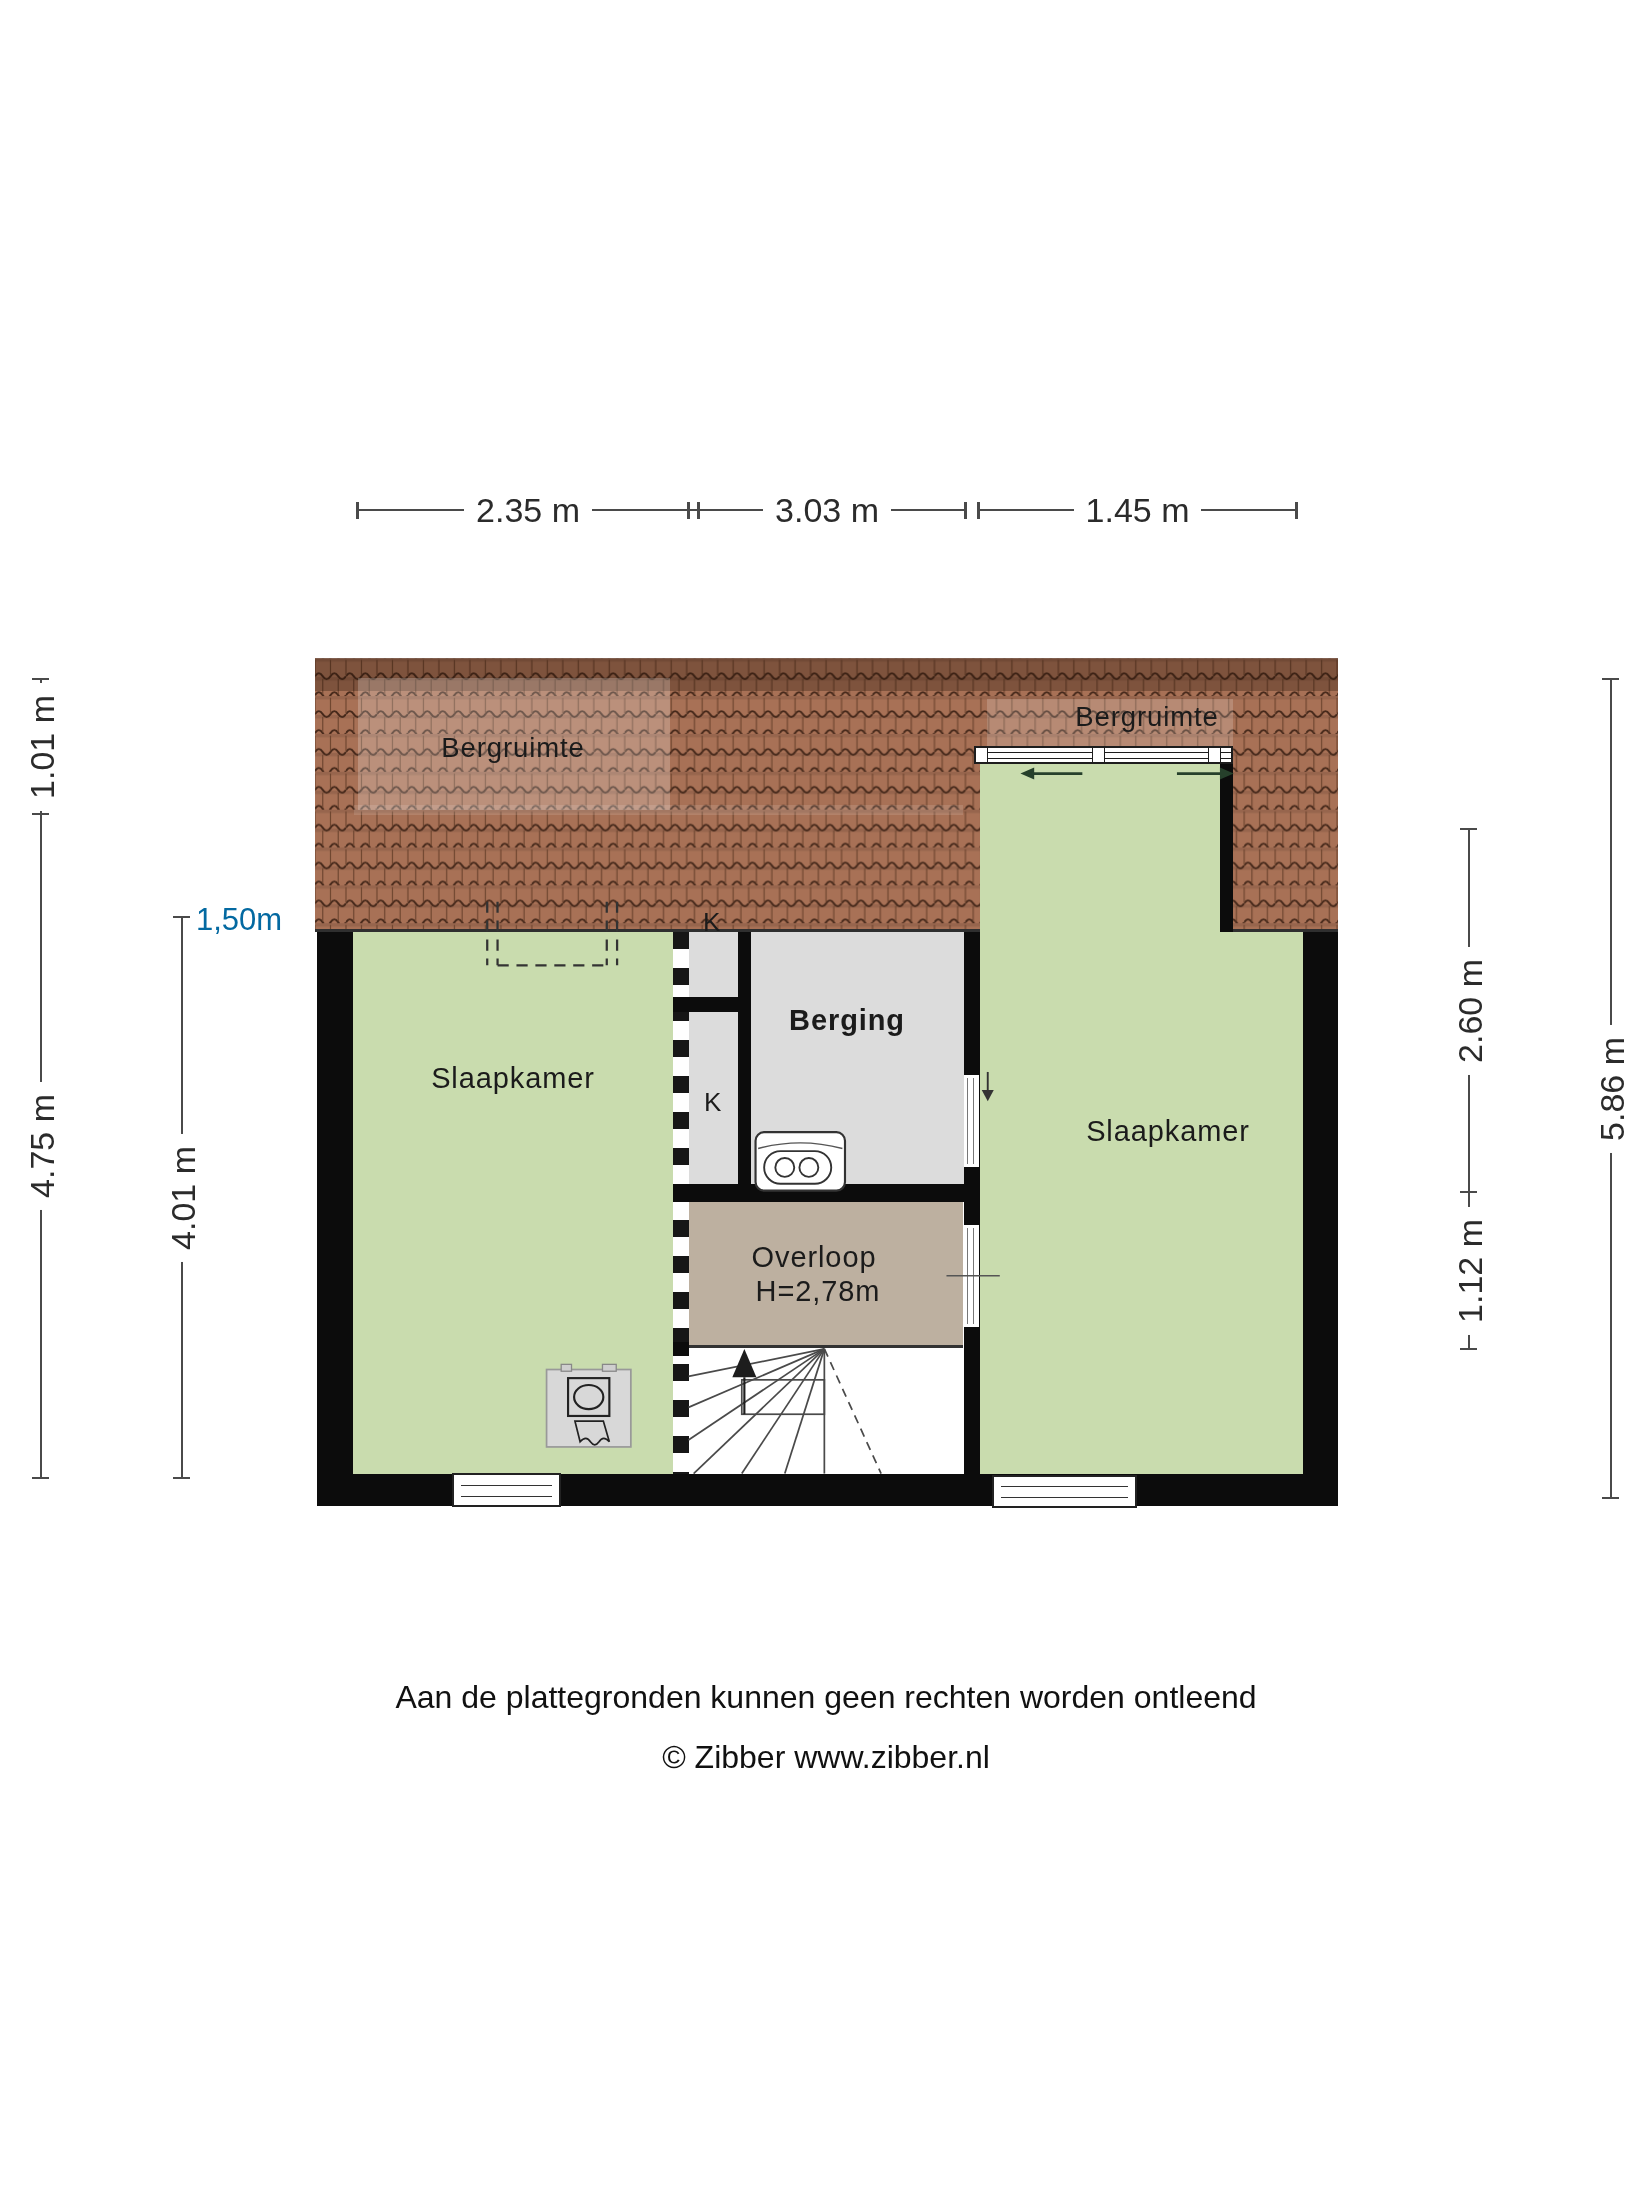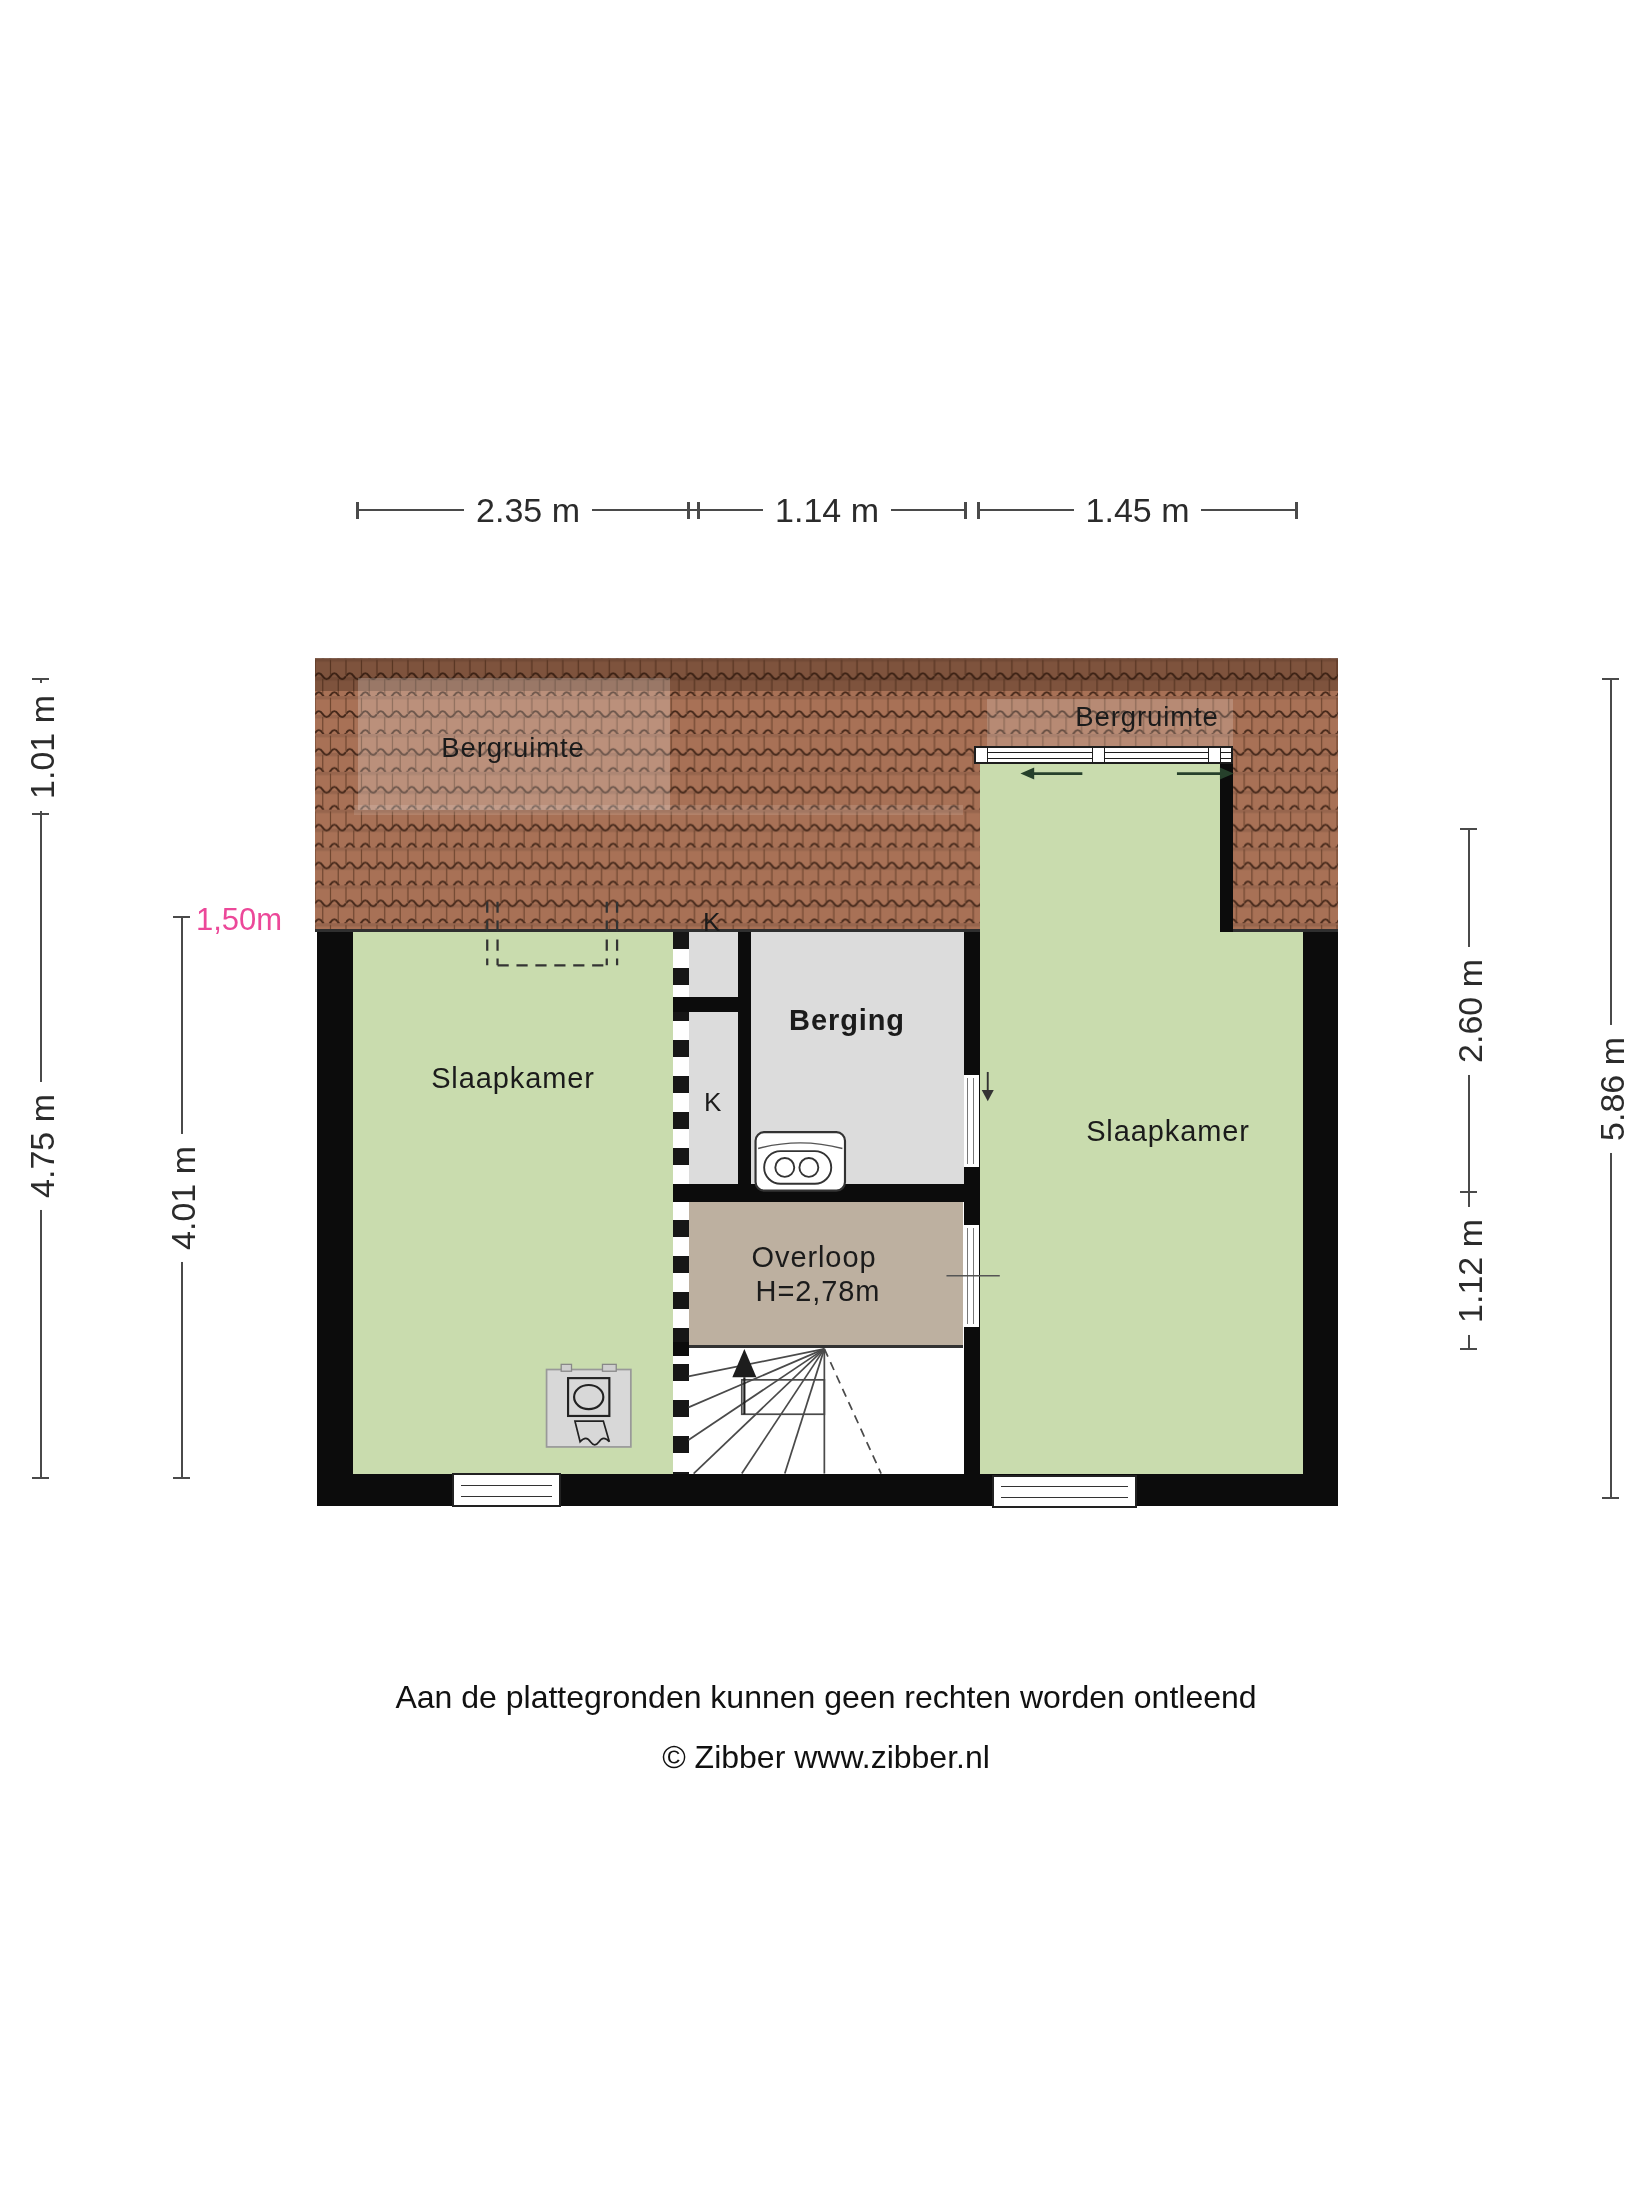--- a/index.html
+++ b/index.html
@@ -191,21 +191,21 @@
   <div class="hdim" style="left:356px;top:491px;width:344px;">
     <div class="htick"></div>
       <div class="hline"></div>
     <div class="hlabel">2.35 m</div>
     <div class="hline"></div>
       <div class="htick"></div>
   </div>
   <div class="hdim" style="left:687px;top:491px;width:280px;">
     <div class="htick"></div>
       <div class="hline"></div>
-    <div class="hlabel">1.14 m</div>
+    <div class="hlabel">3.03 m</div>
     <div class="hline"></div>
       <div class="htick"></div>
   </div>
   <div class="hdim" style="left:977px;top:491px;width:321px;">
     <div class="htick"></div>
       <div class="hline"></div>
     <div class="hlabel">1.45 m</div>
     <div class="hline"></div>
       <div class="htick"></div>
   </div>
@@ -220,21 +220,21 @@
     <div class="vline"></div>
       <div class="vtick b"></div>
     <div class="vlabel">4.75 m</div>
   </div>
   <div class="vdim" style="left:182px;top:917px;height:561px;">
     <div class="vline"></div>
       <div class="vtick t"></div>
       <div class="vtick b"></div>
     <div class="vlabel">4.01 m</div>
   </div>
-  <div class="abs" style="left:196px;top:902px;font-size:31px;color:#ec4899;">1,50m</div>
+  <div class="abs" style="left:196px;top:902px;font-size:31px;color:#0369a1;">1,50m</div>
 
   <div class="vdim" style="left:1469px;top:829px;height:363px;">
     <div class="vline"></div>
       <div class="vtick t"></div>
       <div class="vtick b"></div>
     <div class="vlabel">2.60 m</div>
   </div>
   <div class="vdim" style="left:1469px;top:1192px;height:157px;">
     <div class="vline"></div>
       <div class="vtick b"></div>

